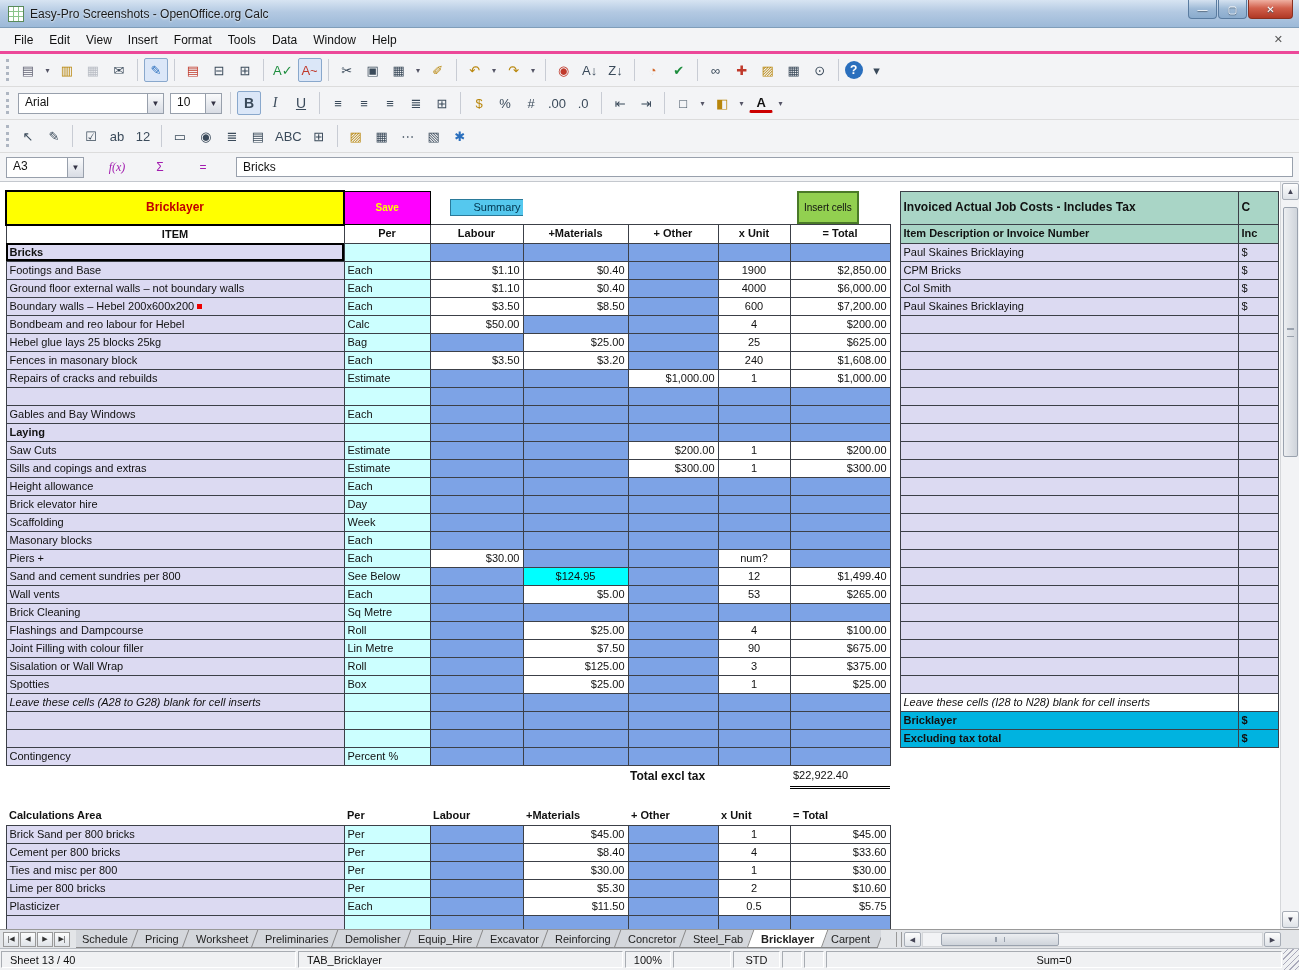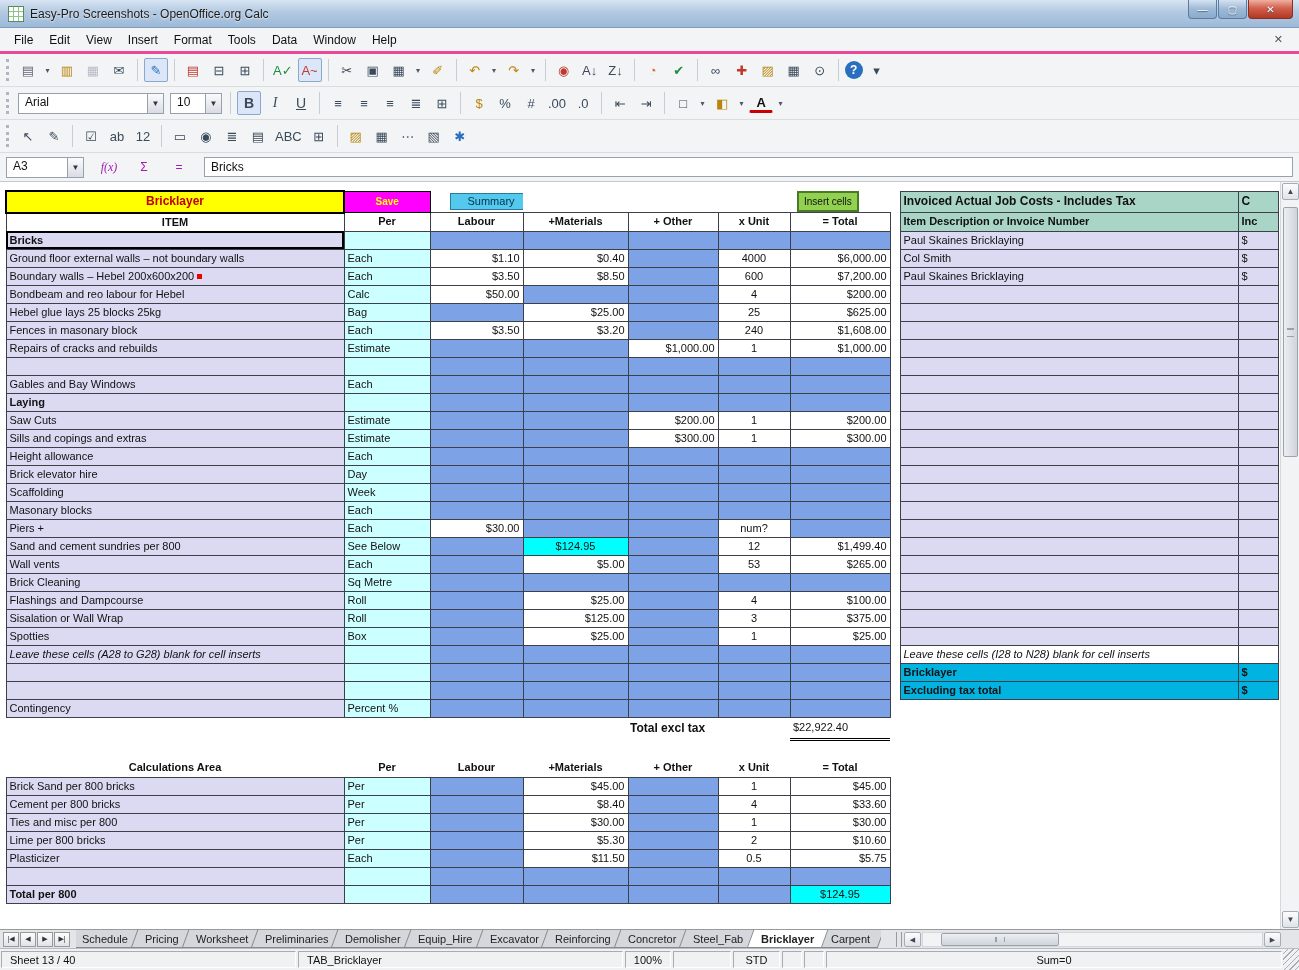--- a/index.html
+++ b/index.html
@@ -44,21 +44,21 @@
   .t-help{background:#2a6fbd;color:#fff;border-radius:50%;min-width:18px;width:18px;height:18px;font-size:12px;font-weight:bold}
   .t-bold{font-weight:bold;font-size:14px}.t-italic{font-style:italic;font-family:"Liberation Serif",serif;font-size:14px}
   .t-underline{text-decoration:underline;font-size:14px}
   .t-fontcolor{color:#111;border-bottom:3px solid #c00;height:19px;min-height:0;font-weight:bold}
   .combo{display:flex;align-items:stretch;border:1px solid #98a0ac;background:#fff;height:21px;margin:0 2px}
   .combo .cv{padding:1px 6px 0;font-size:12px}
   .combo .cd{width:16px;background:linear-gradient(#fafbfc,#d8dce4);border-left:1px solid #98a0ac;
     display:flex;align-items:center;justify-content:center;font-size:8px;color:#334}
 
   
-  .formulabar{height:29px;background:#f3f4f6;border-bottom:1px solid #c4c8ce;display:flex;align-items:center;padding:0 4px;gap:11px}
+  .formulabar{height:29px;background:#f3f4f6;border-bottom:1px solid #c4c8ce;display:flex;align-items:center;padding:0 4px;gap:19px}
   .namebox{width:78px}
   .fbtn{width:24px;height:20px;display:flex;align-items:center;justify-content:center;color:#a21caf;border-radius:2px}
   .fbtn.fx{font-style:italic;font-family:"Liberation Serif",serif}
   .finput{flex:1;height:20px;background:#fff;border:1px solid #98a0ac;display:flex;align-items:center;padding:0 6px;margin:0 2px}
 
   
   .gridwrap{position:absolute;top:182px;left:0;width:1280px;height:747px;overflow:hidden;background:#fff;padding:8px 0 0 5px}
   table.grid{border-collapse:collapse;table-layout:fixed;width:1272px}
   td{height:18px;line-height:17px;padding:0 3px;font-size:11px;overflow:hidden;white-space:nowrap}
   .b{border:1px solid var(--bordc)}
@@ -76,32 +76,32 @@
   .rinc{background:var(--lavender)}
   .rnote{background:#fff;font-style:italic}
   .rcyan{background:var(--right-cyan);font-weight:bold}
   .selected{outline:2px solid #000;outline-offset:-2px}
   .cmark{display:inline-block;width:5px;height:5px;background:#e00;margin-left:3px;vertical-align:middle}
   .hy{background:var(--title-yellow);color:var(--title-text-red);font-weight:bold;text-align:center;
       border:2px solid #000;font-size:12px}
   .hm{background:var(--save-magenta);color:var(--save-text-yellow);font-weight:bold;text-align:center;
       border:1px solid #000;font-size:10px}
   .hsum{display:inline-block;background:var(--summary-cyan);border:1px solid #2a7a9a;color:#00344d;
-      padding:0 17px;font-size:11px;line-height:15px;margin-left:16px}
+      padding:0 23px;font-size:11px;line-height:15px;margin-left:16px}
   .hins{display:inline-block;background:var(--insert-green);border:2px solid #4a7a28;color:#111;
-      padding:2px 5px;font-size:10px;line-height:13px;margin-left:4px}
+      padding:8px 5px;font-size:10px;line-height:13px;margin-left:4px}
   .ht{background:var(--teal-header);font-weight:bold;border:1px solid var(--bordc)}
   .h1t{font-size:12px}
   .h2c{background:#fff;font-weight:bold;text-align:center;border:1px solid var(--bordc)}
   .hleft{text-align:left}
   .trow td{height:22px}
   .sprow td{height:20px}
   .tlabel{font-weight:bold;font-size:12px;padding-left:2px}
   .tvalue{font-weight:normal;text-align:left;border-bottom:3px double #000}
-  .ch{font-weight:bold;text-align:center;background:#fff;border:none}
+  .ch{font-weight:bold;background:#fff;border:none}
 
   
   .vscroll{position:absolute;right:0;top:182px;width:19px;height:747px;background:#f2f3f5;border-left:1px solid #d5d7da}
   .vbtn{position:absolute;left:1px;width:17px;height:17px;display:flex;align-items:center;justify-content:center;
     font-size:8px;color:#445;background:linear-gradient(#fdfdfd,#dfe3e8);border:1px solid #a7adb6;border-radius:2px}
   .vbtn.up{top:1px}.vbtn.down{bottom:1px}
   .vthumb{position:absolute;left:2px;top:25px;width:15px;height:250px;background:linear-gradient(90deg,#eceef1,#cfd4db);
     border:1px solid #9aa2ae;border-radius:2px}
   .vthumb::after{content:"";position:absolute;top:50%;margin-top:-4px;left:3px;right:3px;height:7px;
     border-top:1px solid #98a0ac;border-bottom:1px solid #98a0ac;box-shadow:0 3px 0 -2px #98a0ac inset}
@@ -337,20 +337,32 @@
           <td class="b blue"></td>
           <td class="b blue"></td>
           <td class="b blue"></td>
           <td class="b blue"></td>
           <td class="b blue"></td>
           <td class="nob"></td>
           <td class="b rdesc">Paul Skaines Bricklaying</td>
           <td class="b rinc">$</td>
         </tr>
         <tr>
+          <td class="b item">Footings and Base</td>
+          <td class="b per">Each</td>
+          <td class="b val money">$1.10</td>
+          <td class="b val money">$0.40</td>
+          <td class="b blue"></td>
+          <td class="b val num">1900</td>
+          <td class="b val money">$2,850.00</td>
+          <td class="nob"></td>
+          <td class="b rdesc">CPM Bricks</td>
+          <td class="b rinc">$</td>
+        </tr>
+        <tr>
           <td class="b item">Ground floor external walls – not boundary walls</td>
           <td class="b per">Each</td>
           <td class="b val money">$1.10</td>
           <td class="b val money">$0.40</td>
           <td class="b blue"></td>
           <td class="b val num">4000</td>
           <td class="b val money">$6,000.00</td>
           <td class="nob"></td>
           <td class="b rdesc">Col Smith</td>
           <td class="b rinc">$</td>
@@ -572,20 +584,32 @@
           <td class="b rinc"></td>
         </tr>
         <tr>
           <td class="b item">Flashings and Dampcourse</td>
           <td class="b per">Roll</td>
           <td class="b blue"></td>
           <td class="b val money">$25.00</td>
           <td class="b blue"></td>
           <td class="b val num">4</td>
           <td class="b val money">$100.00</td>
+          <td class="nob"></td>
+          <td class="b rdesc"></td>
+          <td class="b rinc"></td>
+        </tr>
+        <tr>
+          <td class="b item">Joint Filling with colour filler</td>
+          <td class="b per">Lin Metre</td>
+          <td class="b blue"></td>
+          <td class="b val money">$7.50</td>
+          <td class="b blue"></td>
+          <td class="b val num">90</td>
+          <td class="b val money">$675.00</td>
           <td class="nob"></td>
           <td class="b rdesc"></td>
           <td class="b rinc"></td>
         </tr>
         <tr>
           <td class="b item">Sisalation or Wall Wrap</td>
           <td class="b per">Roll</td>
           <td class="b blue"></td>
           <td class="b val money">$125.00</td>
           <td class="b blue"></td>

